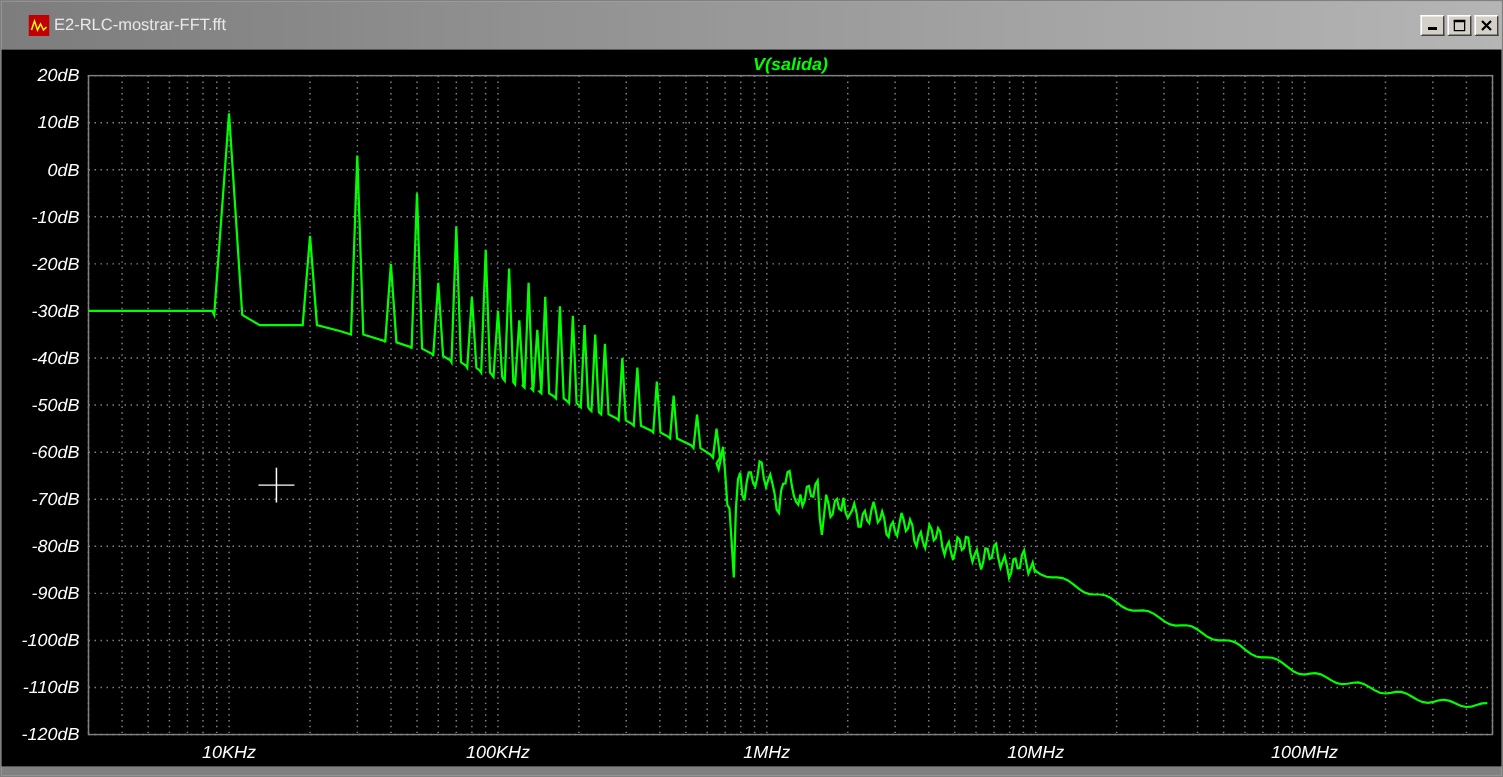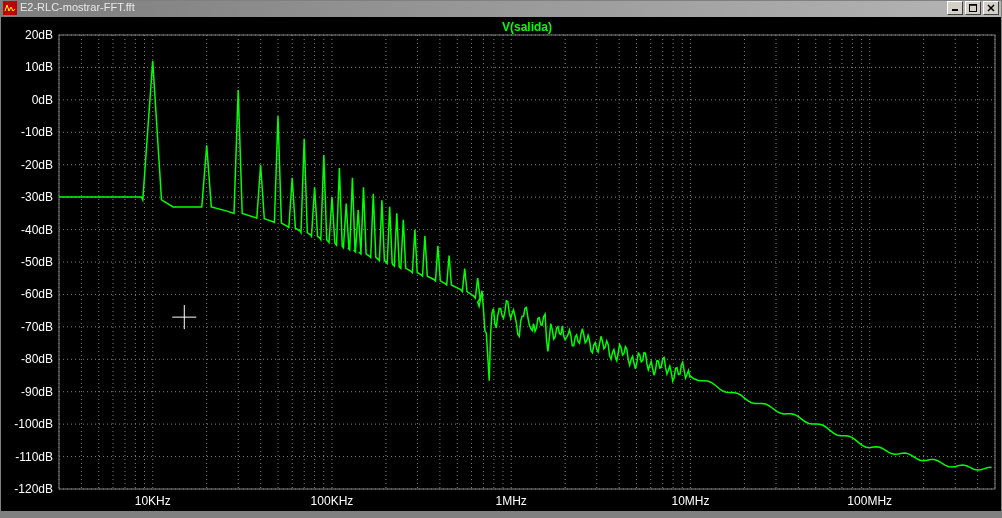--- a/index.html
+++ b/index.html
@@ -14,27 +14,27 @@
   }
   .window {
     width: 1002px;
     height: 518px;
     box-sizing: border-box;
     border: 1px solid #808080;
     display: flex;
     flex-direction: column;
   }
   .titlebar {
-    height: 16px;
+    height: 32px;
     background: linear-gradient(to right, #7d7d7d, #b5b5b5);
     display: flex;
-    align-items: flex-start;
+    align-items: center;
     color: #e8e8e8;
     font-size: 11px;
-    padding-left: 2px;
+    padding-left: 18px;
     user-select: none;
   }
   .titlebar .icon {
     width: 14px;
     height: 14px;
     margin-right: 3px;
     display: inline-flex;
     align-items: center;
     justify-content: center;
   }
@@ -59,20 +59,21 @@
     font-size: 9px;
     font-family: "Marlett", monospace;
     line-height: 1;
   }
   .plot-wrap {
     flex: 1;
     background: #000;
     position: relative;
     box-sizing: border-box;
     overflow: hidden;
+    font-style: italic;
   }
   .plot-svg {
     position: absolute;
     left: 0; top: 0;
     width: 100%;
     height: 100%;
   }
   .axis-label-y text, .axis-label-x text {
     fill: #ffffff;
     font-size: 12px;

